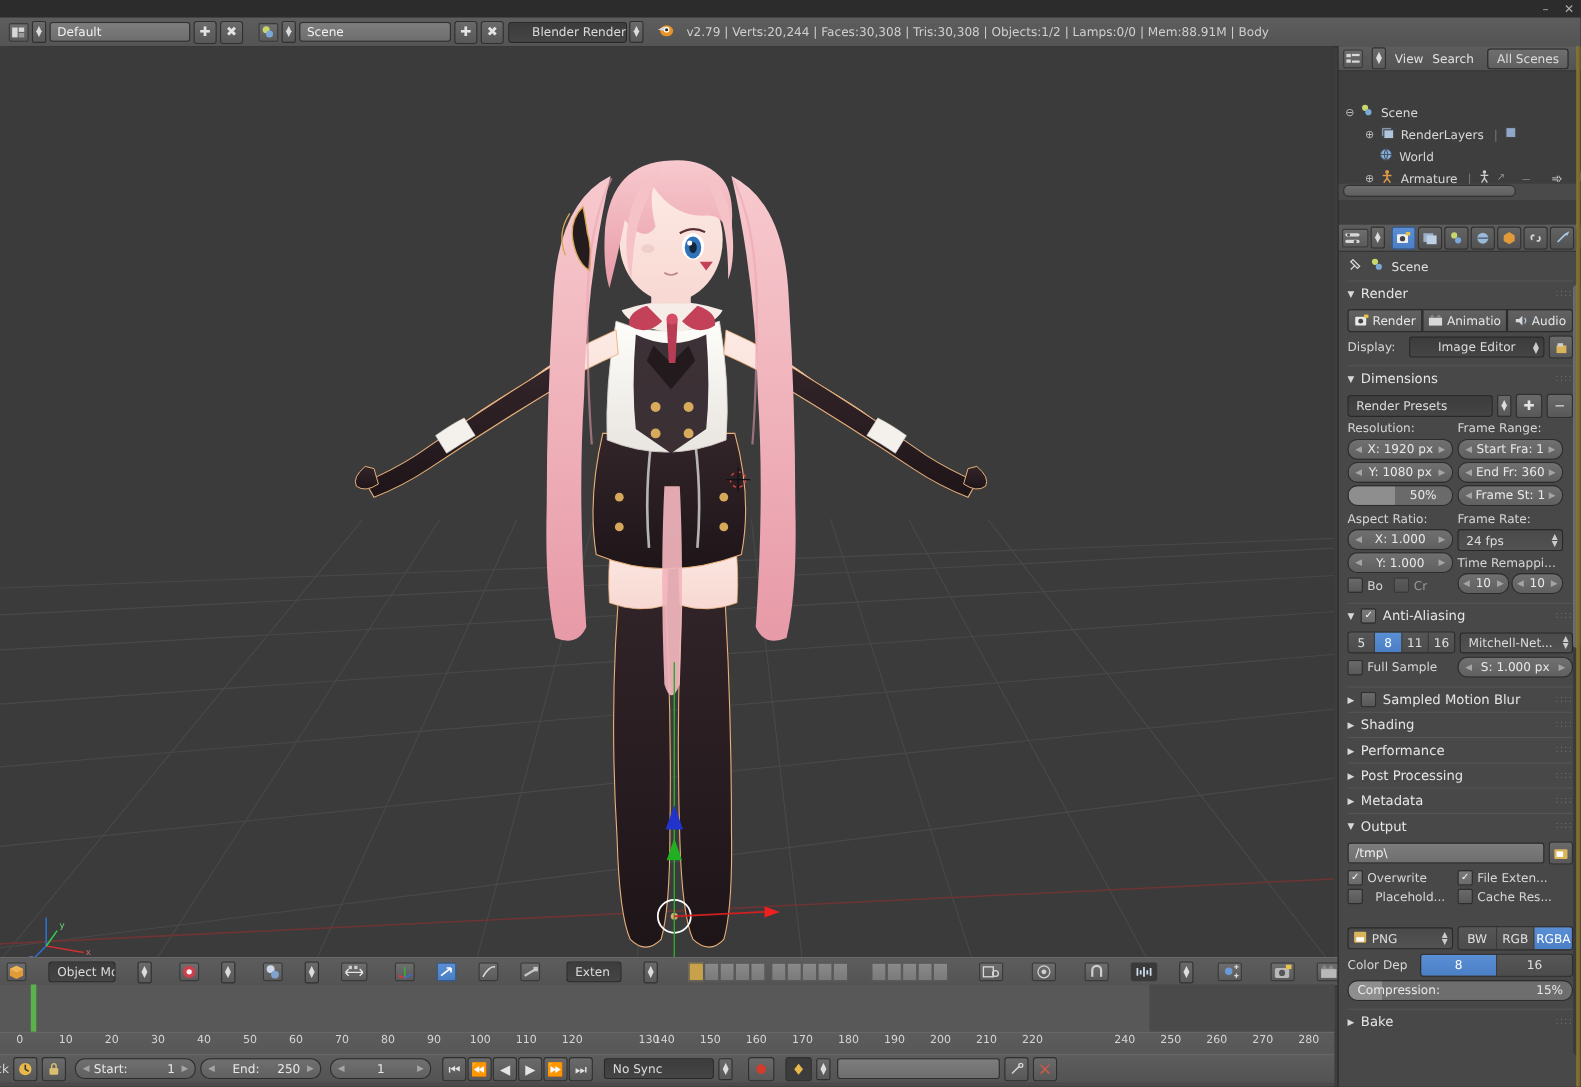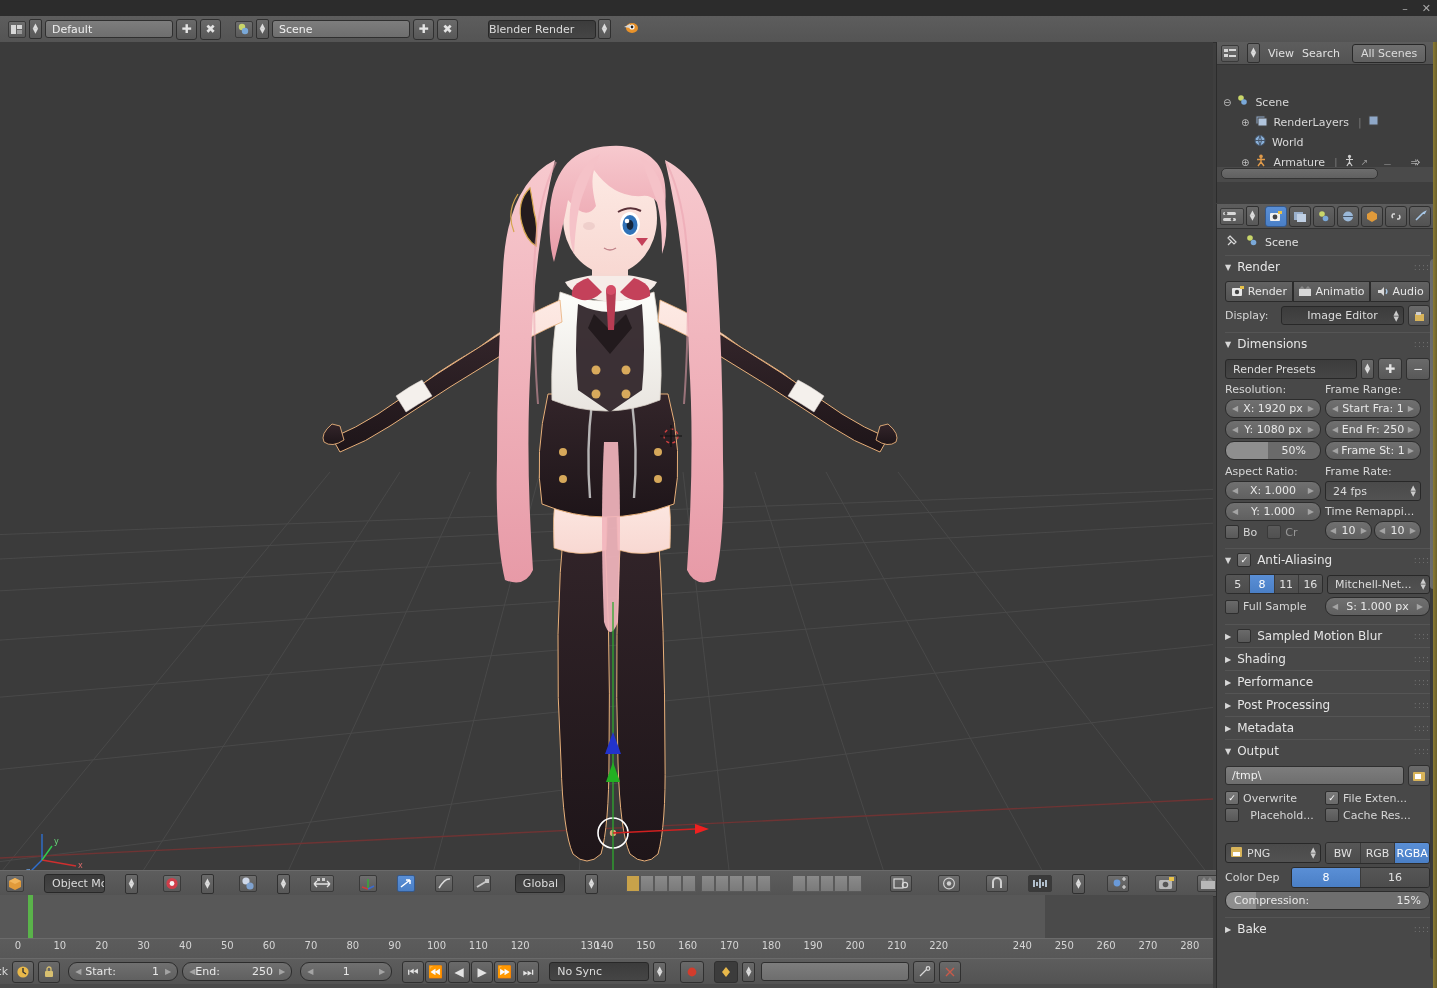--- a/index.html
+++ b/index.html
@@ -159,36 +159,37 @@
       </span>
       <span class="spin">
           <span>▲</span>
           <span>▼</span>
         </span>
       <span class="field" style="width:138px;">Scene</span>
       <span class="sqbtn">✚</span>
       <span class="sqbtn">✖</span>
     </div>
 
-    <div class="sunk" style="margin-left:30px;width:108px;height:19px;justify-content:flex-start;">
+    <div class="sunk" style="margin-left:4px;width:108px;height:19px;justify-content:flex-end;">
       <span>Blender Render</span>
     </div>
     <span class="spin" style="margin-left:2px;">
         <span>▲</span>
         <span>▼</span>
       </span>
 
     <span style="margin-left:12px;">
       <svg width="17" height="15" viewBox="0 0 17 15">
           <ellipse cx="9" cy="8" rx="6" ry="5" fill="#e8922a"></ellipse>
           <circle cx="9" cy="7" r="2.6" fill="#fff"></circle>
           <circle cx="9" cy="7" r="1.4" fill="#222"></circle>
           <path d="M1 7 L7 4 L7 8 Z" fill="#d8d8d8"></path>
         </svg>
     </span>
+    <span class="statustxt" style="margin-left:10px;">v2.79 | Verts:20,244 | Faces:30,308 | Tris:30,308 | Objects:1/2 | Lamps:0/0 | Mem:88.91M | Body</span>
   </div>
 
   <div class="viewport">
     <div class="vp-leftstrip"></div>
     <div class="vp-label">User Persp</div>
     <div class="vp-obj">(1) Body : Basis</div>
     <div class="vp-plus">+</div>
 
     <svg width="1213" height="828" viewBox="0 0 1213 828" style="position:absolute;left:0;top:0;">
       <defs>
@@ -400,21 +401,21 @@
           <path d="M3 12 q6 -10 11 -9" stroke="#dcdcdc" stroke-width="1.5" fill="none"></path>
         </svg>
     </span>
     <span class="ico">
       <svg width="16" height="15" viewBox="0 0 16 15">
           <path d="M3 11 L13 5" stroke="#c8c8c8" stroke-width="2"></path>
           <rect x="11" y="3" width="4" height="4" fill="#c8c8c8"></rect>
         </svg>
     </span>
 
-    <div class="sunk" style="width:78px;height:19px;padding-left:7px;margin-left:4px;">Global</div>
+    <div class="sunk" style="width:78px;height:19px;padding-left:7px;margin-left:4px;">Exten</div>
     <span class="spin">
         <span>▲</span>
         <span>▼</span>
       </span>
 
     <div style="display:flex;margin-left:8px;">
       <div style="display:flex;">
         <div class="gridbtn" style="background:#c8a24a;position:relative;"></div>
         <div class="gridbtn"></div>
         <div class="gridbtn"></div>
@@ -536,21 +537,21 @@
           </svg>
       </span>
       <div class="num numl" style="width:110px;height:19px;padding:0 6px;margin-left:4px;justify-content:space-between;">
         <span class="arrowL">◀</span>
         <span style="margin-right:auto;margin-left:4px;">Start:</span>
         <span>1</span>
         <span class="arrowR" style="margin-left:6px;">▶</span>
       </div>
       <div class="num numl" style="width:110px;height:19px;padding:0 6px;justify-content:space-between;">
         <span class="arrowL">◀</span>
-        <span style="margin-right:auto;margin-left:0;">End:</span>
+        <span style="margin-right:auto;margin-left:16px;">End:</span>
         <span>250</span>
         <span class="arrowR" style="margin-left:6px;">▶</span>
       </div>
       <div class="num" style="width:92px;height:19px;padding:0 6px;justify-content:space-between;margin-left:4px;">
         <span class="arrowL">◀</span>
         <span>1</span>
         <span class="arrowR">▶</span>
       </div>
       <div style="display:flex;margin-left:6px;gap:1px;">
         <span class="sqbtn" style="width:20px;height:20px;">⏮</span>
@@ -831,21 +832,21 @@
           <div class="num" style="height:19px;margin-top:2px;justify-content:flex-end;padding-right:14px;background:linear-gradient(to right,#8e8e8e 45%,#6a6a6a 45%);">50%</div>
         </div>
         <div style="width:96px;">
           <div class="num numl" style="height:19px;padding:0 6px;">
             <span class="arrowL">◀</span>
             <span style="margin:0 auto;">Start Fra: 1</span>
             <span class="arrowR">▶</span>
           </div>
           <div class="num numl" style="height:19px;padding:0 6px;margin-top:2px;">
             <span class="arrowL">◀</span>
-            <span style="margin:0 auto;">End Fr: 250</span>
+            <span style="margin:0 auto;">End Fr: 360</span>
             <span class="arrowR">▶</span>
           </div>
           <div class="num numl" style="height:19px;padding:0 6px;margin-top:2px;">
             <span class="arrowL">◀</span>
             <span style="margin:0 auto;">Frame St: 1</span>
             <span class="arrowR">▶</span>
           </div>
         </div>
       </div>
       <div class="row" style="margin-top:5px;">

